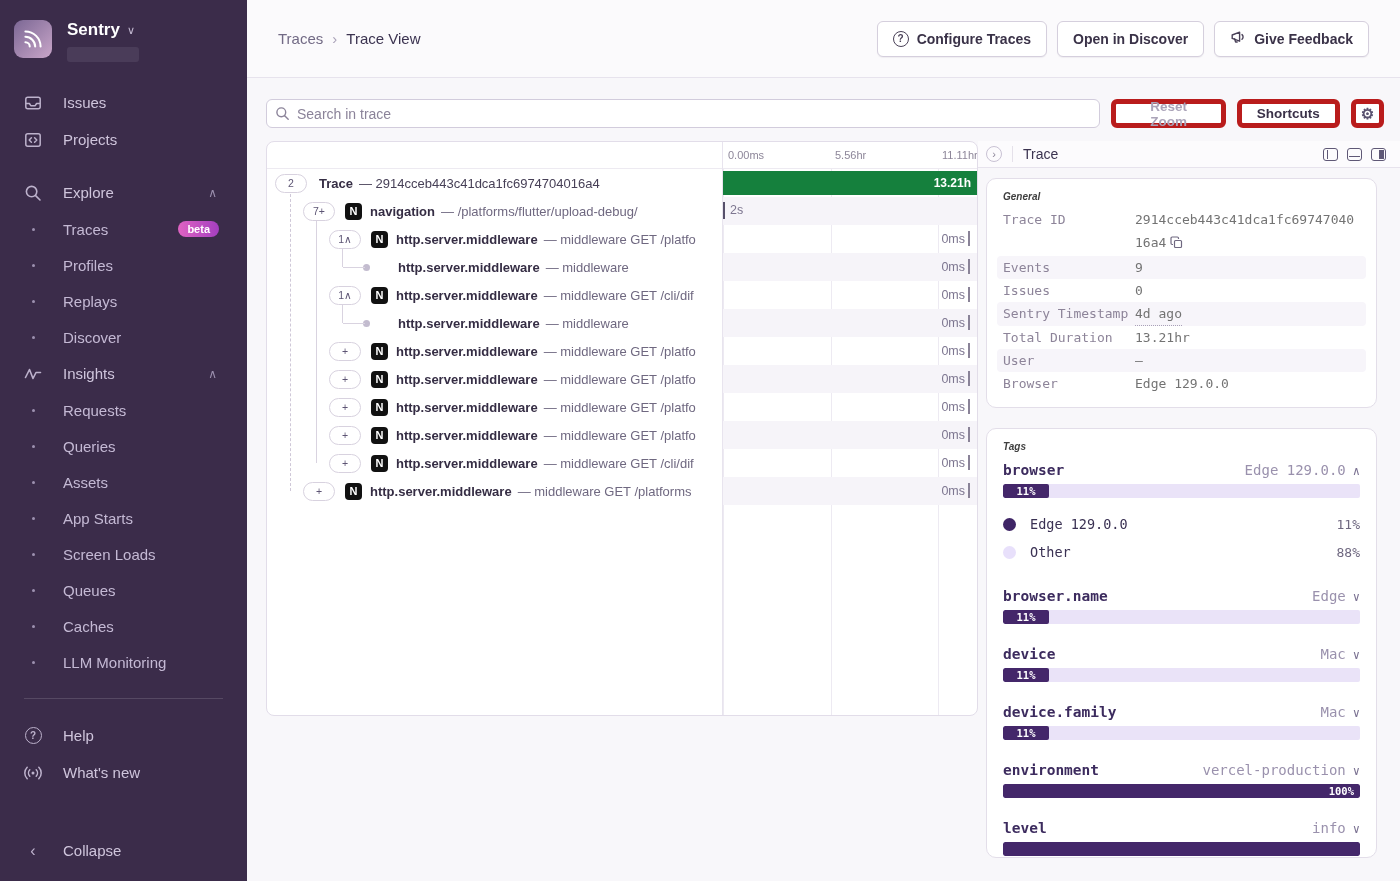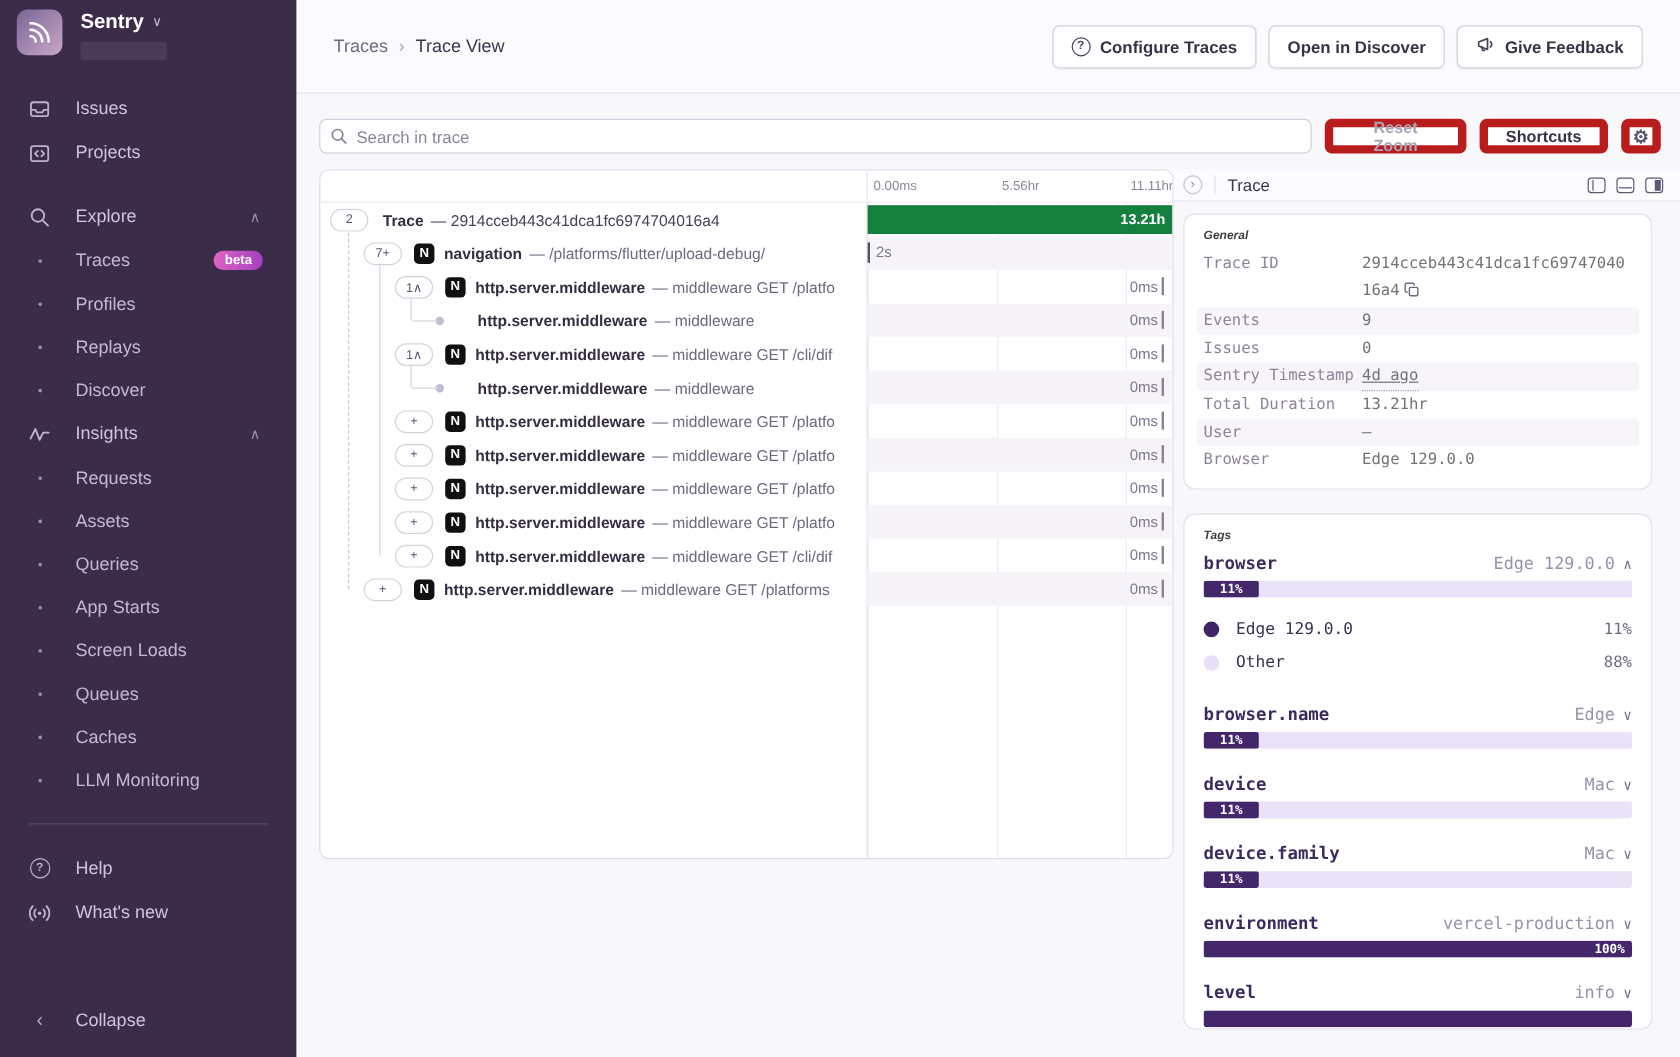--- a/index.html
+++ b/index.html
@@ -2,21 +2,21 @@
 <html><head>
 <meta charset="utf-8">
 <style>
   * { margin:0; padding:0; box-sizing:border-box; }
   html,body { width:1400px; height:881px; overflow:hidden; }
   body { font-family:"Liberation Sans", sans-serif; background:#f8f7fa; }
   .app { display:flex; width:1400px; height:881px; }
 
   
   .sidebar { position:relative; width:247px; flex-shrink:0; background:#3b2c4a; color:#cfc5dc; overflow:hidden; }
-  .org-row { display:flex; padding:8px 14px 0 14px; }
+  .org-row { display:flex; padding:20px 14px 0 14px; }
   .logo { width:38px; height:38px; border-radius:9px; background:linear-gradient(135deg,#7b6794,#c9a6c9); display:flex; align-items:center; justify-content:center; flex-shrink:0; }
   .org-text { margin-left:15px; }
   .org-name-row { display:flex; align-items:center; gap:7px; }
   .org-name { color:#ffffff; font-size:17px; font-weight:bold; }
   .org-caret { color:#c5bbd3; font-size:11px; }
   .org-redacted { width:72px; height:15px; background:#4a3c59; border-radius:3px; margin-top:7px; }
   .nav { margin-top:22px; }
   .nav-item { display:flex; align-items:center; height:37px; padding:0 30px 0 24px; font-size:15px; color:#cfc5dc; cursor:pointer; }
   .nav-item .nicon18 { width:18px; display:flex; justify-content:center; flex-shrink:0; }
   .nav-item .nlabel { margin-left:21px; white-space:nowrap; }
@@ -42,21 +42,21 @@
   .top-actions { margin-left:auto; display:flex; gap:10px; }
   .btn { display:flex; align-items:center; gap:8px; height:36px; padding:0 15px; background:#fff; border:1px solid #d5cfdd; border-radius:6px; box-shadow:0 1px 1px rgba(45,35,66,0.06); font-size:14px; font-weight:bold; color:#3a3248; cursor:pointer; }
   .qcircle-sm { width:16px; height:16px; border:1.5px solid #4a4158; border-radius:50%; color:#4a4158; font-size:10px; font-weight:bold; display:flex; align-items:center; justify-content:center; }
 
   .content { flex:1; padding-left:19px; position:relative; }
   .toolbar { display:flex; margin-top:21px; margin-right:16px; gap:11px; align-items:center; }
   .search-box { position:relative; width:865px; }
   .search-box input { width:100%; height:29px; border:1px solid #d2ccdc; border-radius:6px; padding:0 10px 0 30px; font-size:14px; color:#3a3148; background:#fff; outline:none; font-family:"Liberation Sans",sans-serif; }
   .search-box input::placeholder { color:#8b8399; }
   .search-ic { position:absolute; left:9px; top:7px; }
-  .btn-sm { height:29px; padding:0 15px; display:flex; align-items:center; background:#fff; border:7px solid #b91c1c; border-radius:6px; font-size:13.5px; font-weight:bold; cursor:pointer; }
+  .btn-sm { height:29px; padding:0 15px; display:flex; align-items:center; background:#fff; border:5px solid #b91c1c; border-radius:6px; font-size:13.5px; font-weight:bold; cursor:pointer; }
   .btn-disabled { color:#aaa3b8; }
   .btn-dark { color:#3a3148; }
   .btn-gear { width:34px; justify-content:center; padding:0; color:#5a5270; font-size:15px; }
 
   
   .workspace { position:relative; margin-top:13px; height:721px; }
 
   .wf-panel { position:absolute; left:0; top:0; width:712px; height:575px; background:#fff; border:1px solid #e2dde9; border-radius:8px; overflow:hidden; }
   .wf-header { position:relative; height:27px; border-bottom:1px solid #edeaf1; }
   .tick-label { position:absolute; top:7px; font-size:11px; color:#8d8699; }
@@ -103,21 +103,21 @@
   .lay-right::before { right:1.5px; top:1px; bottom:1px; width:4.5px; }
   .d-cards { position:absolute; top:27px; left:8px; right:23px; bottom:0; overflow:hidden; }
   .card { background:#fff; border:1px solid #e3dee9; border-radius:10px; padding:12px 16px; }
   .card-general { margin-top:10px; height:230px; overflow:hidden; }
   .card-tags { margin-top:20px; height:430px; overflow:hidden; }
   .card-h { font-size:10px; font-weight:bold; color:#404040; margin-bottom:6px;font-style:italic; }
   .kv { display:flex; font-family:"DejaVu Sans Mono",monospace; font-size:13px; line-height:23px; padding:0 6px; margin:0 -6px; border-radius:4px; }
   .kv.zebra { background:#f7f5fa; }
   .kv .k { width:132px; color:#8d8499; flex-shrink:0; }
   .kv .v { color:#737373; word-break:break-all; }
-  .dotted-u { border-bottom:1px dotted #a9a1b8;text-decoration:underline; }
+  .dotted-u { border-bottom:1px dotted #a9a1b8; }
   .copy-ic { margin-left:4px; vertical-align:-2px; cursor:pointer; }
 
   .tag-block { margin-bottom:22px; }
   .tag-head { display:flex; align-items:baseline; font-family:"DejaVu Sans Mono",monospace; }
   .tag-key { font-size:14.5px; font-weight:bold; color:#3c2b5e; }
   .tag-val { margin-left:auto; font-size:14px; color:#9a91ad; }
   .tag-chev { margin-left:7px; font-size:12px; color:#7b7292; cursor:pointer; }
   .tagbar { height:14px; background:#eae3f8; border-radius:2px; margin-top:6px; overflow:hidden; }
   .tagseg { height:100%; background:#44276a; color:#fff; font-size:10.5px; font-weight:bold; font-family:"DejaVu Sans Mono",monospace; display:flex; align-items:center; border-radius:2px; }
   .seg-small { justify-content:center; min-width:46px; }
@@ -225,27 +225,27 @@
       <div class="sub-item">
           <span class="sub-dot">
             <i></i>
           </span>
           <span class="sub-label">Requests</span>
         </div>
       <div class="sub-item">
           <span class="sub-dot">
             <i></i>
           </span>
+          <span class="sub-label">Queries</span>
+        </div>
+      <div class="sub-item">
+          <span class="sub-dot">
+            <i></i>
+          </span>
           <span class="sub-label">Assets</span>
-        </div>
-      <div class="sub-item">
-          <span class="sub-dot">
-            <i></i>
-          </span>
-          <span class="sub-label">Queries</span>
         </div>
       <div class="sub-item">
           <span class="sub-dot">
             <i></i>
           </span>
           <span class="sub-label">App Starts</span>
         </div>
       <div class="sub-item">
           <span class="sub-dot">
             <i></i>

